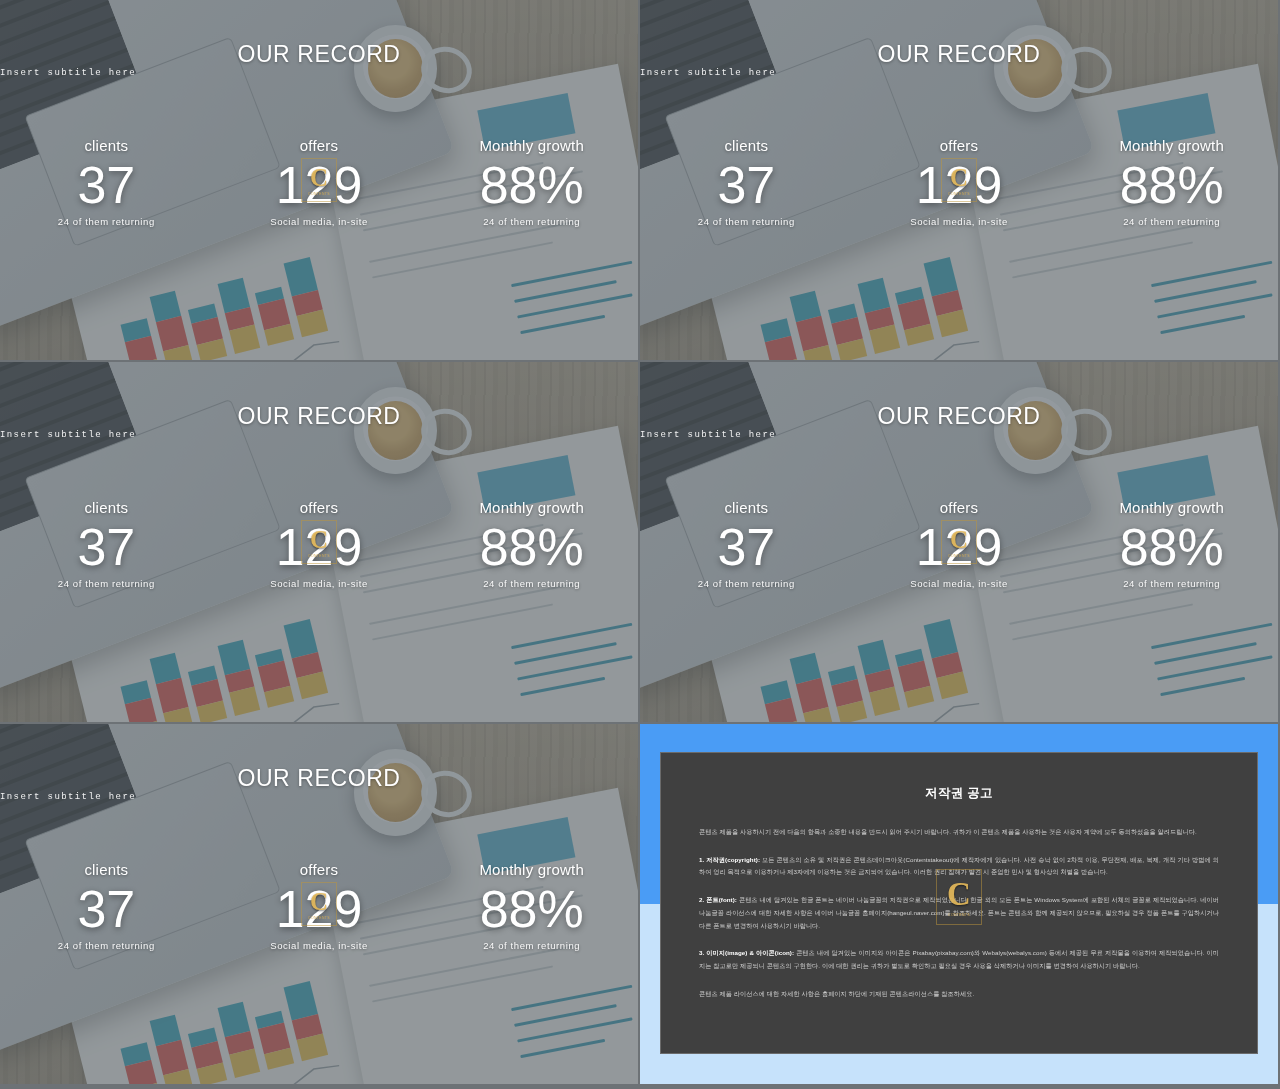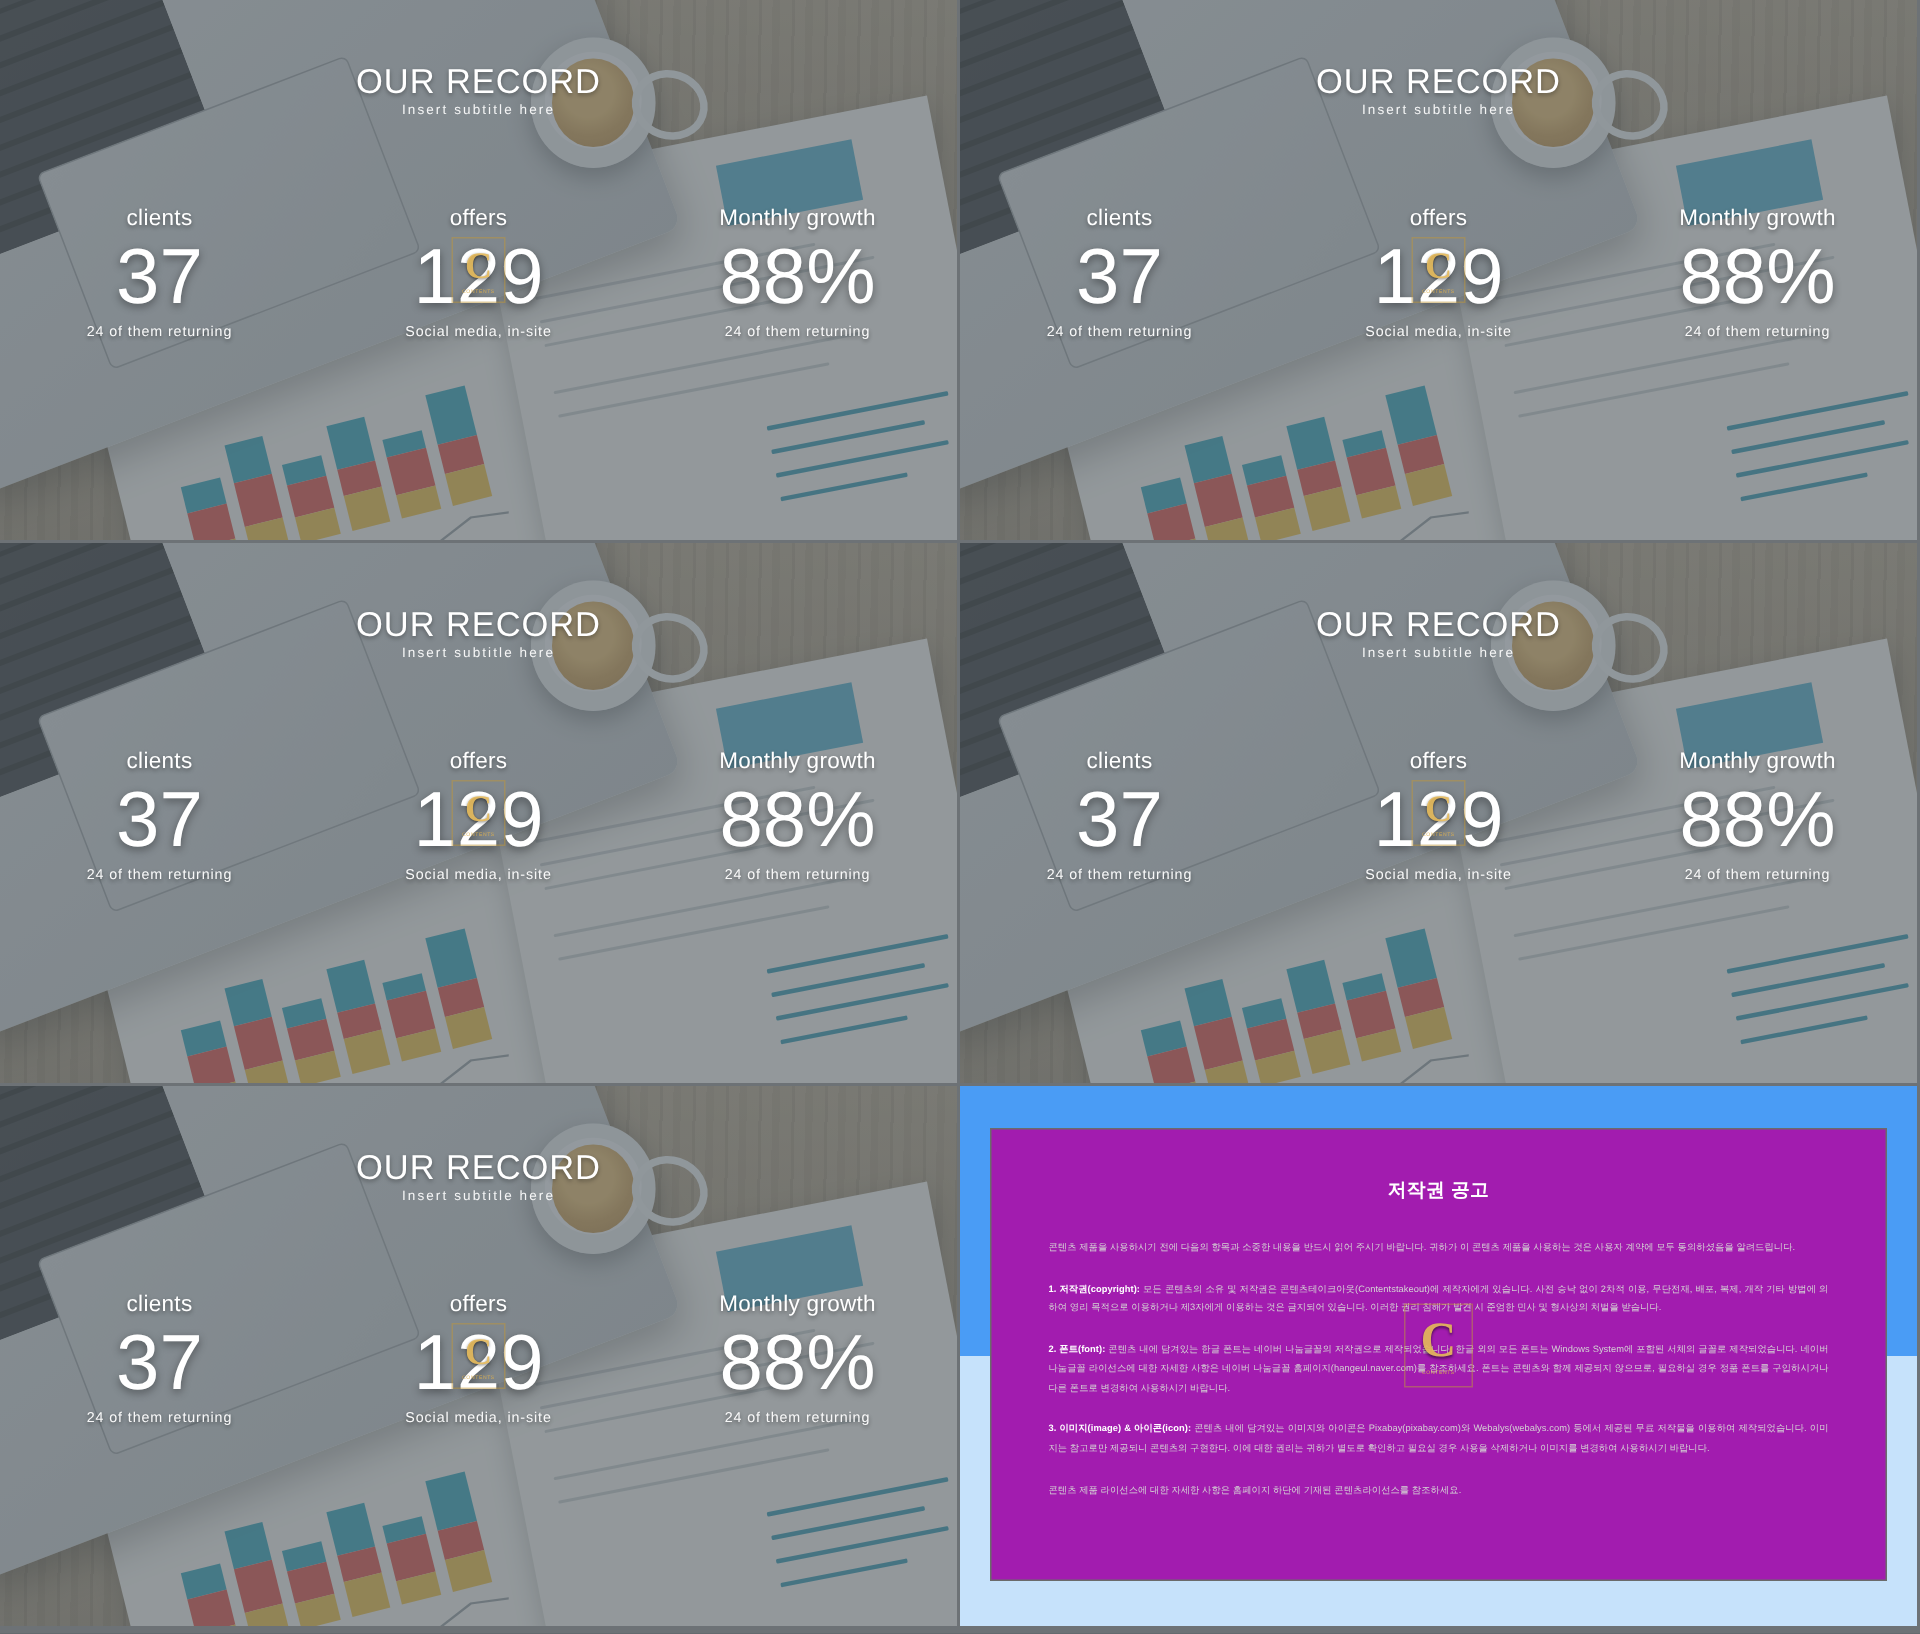--- a/index.html
+++ b/index.html
@@ -92,22 +92,22 @@
 
   
   .tint{position:absolute;inset:0;background:rgba(78,88,94,.58);}
   .content{position:absolute;inset:0;color:#fff;}
   .s-title{
     position:absolute;left:0;right:0;top:11.5%;text-align:center;
     font-size:23px;letter-spacing:.6px;font-weight:400;
     text-shadow:0 1px 3px rgba(0,0,0,.35);
   }
   .s-sub{
-    position:absolute;left:0;right:0;top:19%;text-align:center;
-    font-size:9px;letter-spacing:1.4px;opacity:.92;
+    position:absolute;left:0;right:0;top:19%;text-align:left;
+    font-size:9px;letter-spacing:1.4px;opacity:.92;font-family:Liberation Mono, monospace;
   }
   .stats{
     position:absolute;left:0;right:0;top:38%;
     display:flex;
   }
   .stat{flex:1;text-align:center;}
   .stat-label{font-size:15px;font-weight:400;letter-spacing:.2px;
     text-shadow:0 1px 3px rgba(0,0,0,.4);}
   .stat-value{font-size:52px;font-weight:400;line-height:1.12;margin-top:2px;
     text-shadow:0 2px 6px rgba(0,0,0,.4);}
@@ -132,21 +132,21 @@
   .wm-big .c{font-size:33px;}
 
   
   .notice{
     position:relative;background:#cfe4fb;overflow:hidden;
   }
   .band-top{position:absolute;left:0;right:0;top:0;height:180px;background:#4a9cf5;}
   .band-bot{position:absolute;left:0;right:0;top:180px;bottom:0;background:#c6e2fb;}
   .card{
     position:absolute;left:20px;right:20px;top:28px;bottom:30px;
-    background:#a21caf;
+    background:#404040;
     border:1px solid #6b6b6b;
     color:#e9e9e9;
     padding:26px 38px 20px 38px;
     box-sizing:border-box;
   }
   .notice-title{
     text-align:center;font-size:12.5px;font-weight:700;color:#fff;
     letter-spacing:.3px;margin:6px 0 24px 0;
   }
   .notice-p{

